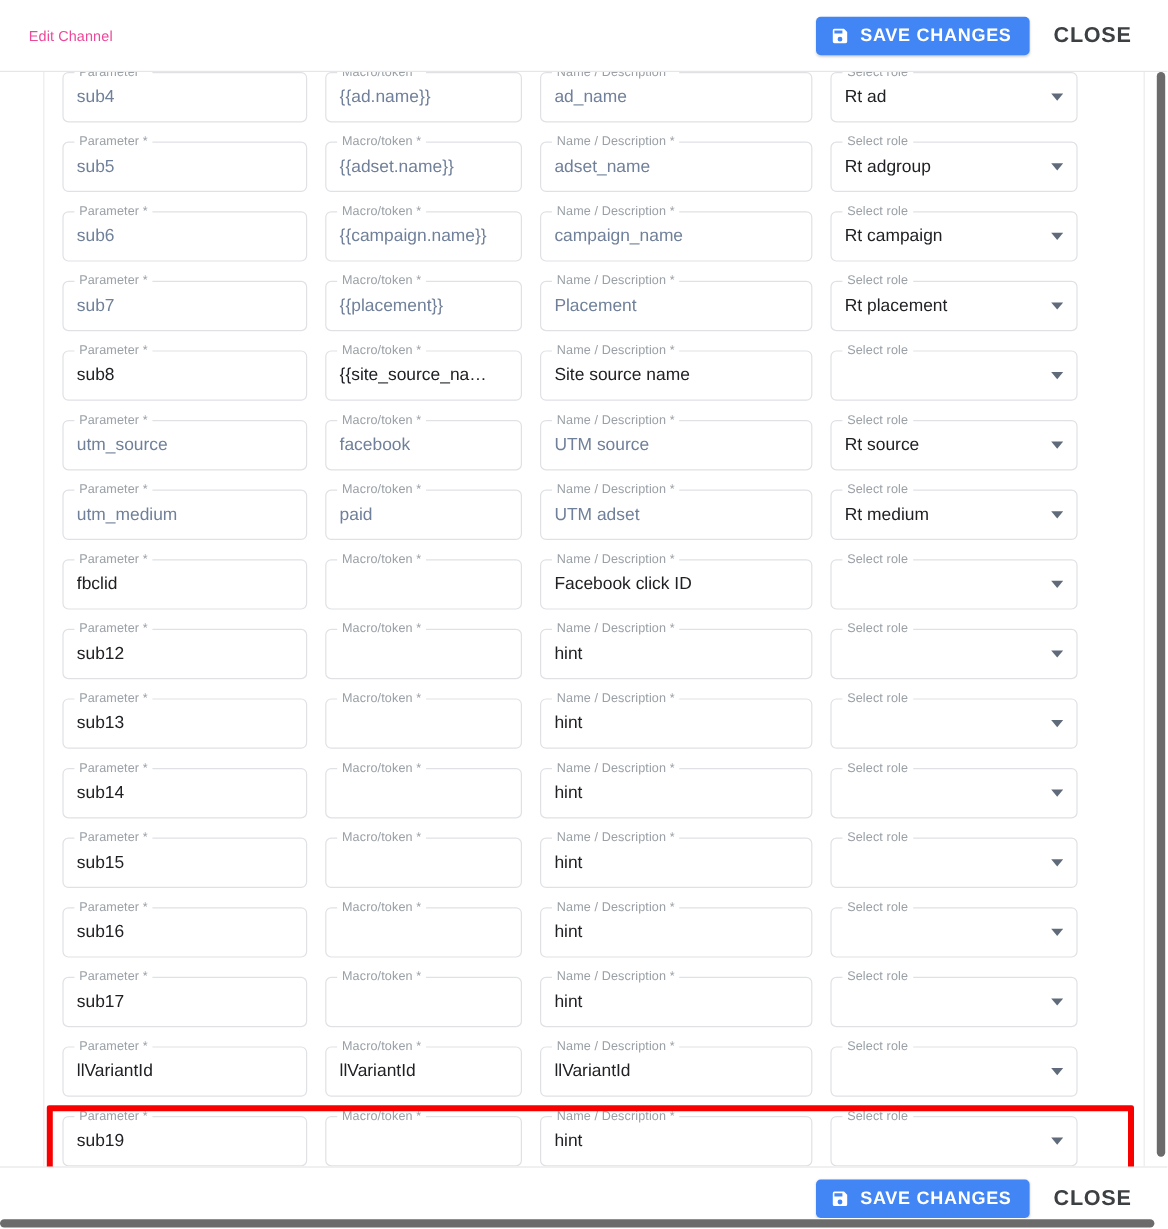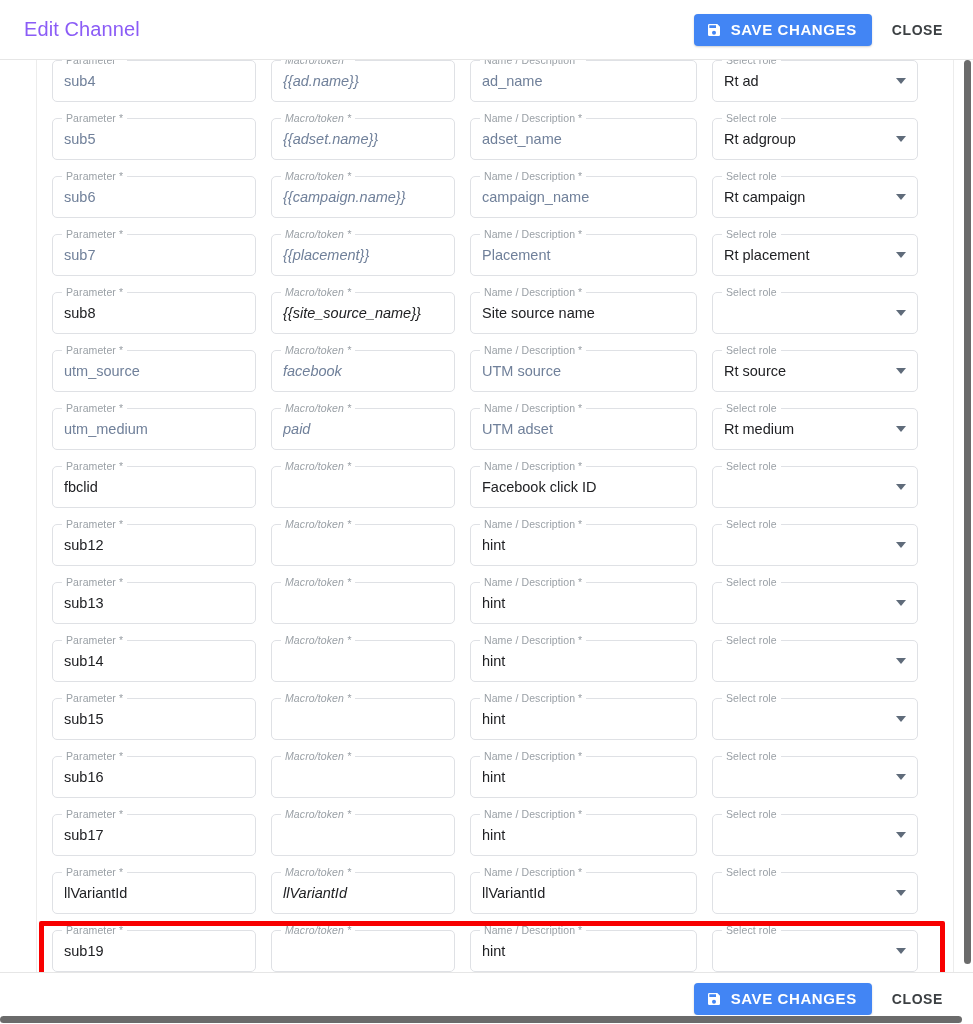--- a/index.html
+++ b/index.html
@@ -26,22 +26,22 @@
     height: 60px;
     flex: 0 0 60px;
     background: #ffffff;
     display: flex;
     align-items: center;
     padding: 0 16px 0 24px;
     border-bottom: 1px solid #e6e6e6;
     z-index: 5;
   }
   .dialog-title {
-    font-size: 20px;
-    color: #8b5cf6;
+    font-size: 12px;
+    color: #ec4899;
     font-weight: 400;
     letter-spacing: .1px;
   }
   .header-actions {
     margin-left: auto;
     display: flex;
     align-items: center;
     gap: 6px;
   }
 
@@ -62,21 +62,21 @@
     cursor: pointer;
     box-shadow: 0 1px 2px rgba(60,64,67,.24);
   }
   .btn-save svg { display: block; }
 
   .btn-close {
     background: transparent;
     border: none;
     color: #3c4043;
     font-family: "Liberation Sans", sans-serif;
-    font-size: 14px;
+    font-size: 18px;
     font-weight: 700;
     letter-spacing: .6px;
     padding: 0 14px;
     height: 32px;
     cursor: pointer;
   }
 
   
   .dialog-body {
     position: relative;
@@ -114,21 +114,21 @@
 
   
   .field {
     position: relative;
     height: 42px;
     border: 1px solid #dfe1e5;
     border-radius: 5px;
     background: #ffffff;
   }
   .field.w-param { width: 204px; }
-  .field.w-macro { width: 184px; font-style: italic; }
+  .field.w-macro { width: 164px; }
   .field.w-name  { width: 227px; }
   .field.w-role  { width: 206px; }
 
   .field-legend {
     position: absolute;
     top: -7px;
     left: 9px;
     padding: 0 4px;
     background: #ffffff;
     font-size: 10.5px;

